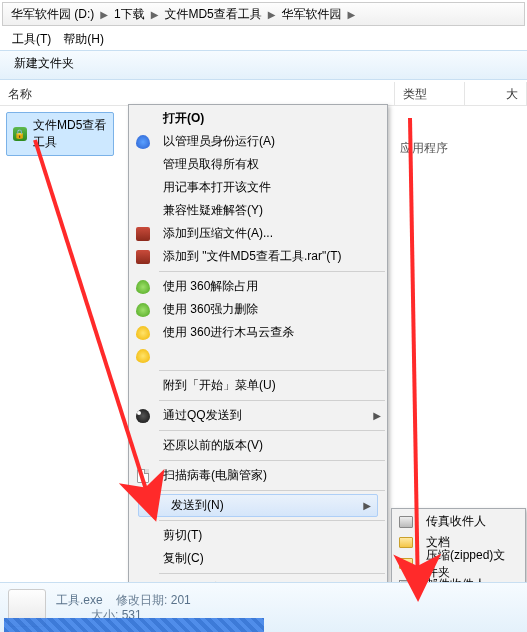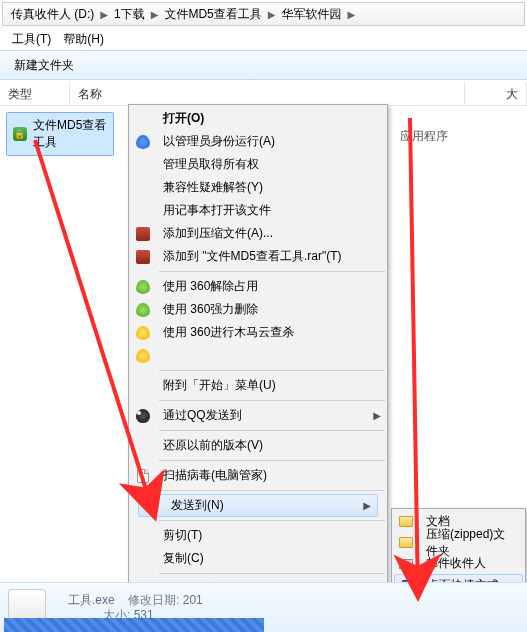--- a/index.html
+++ b/index.html
@@ -5,21 +5,21 @@
   * { box-sizing: border-box; margin: 0; padding: 0; font-family: "Microsoft YaHei", "SimSun", sans-serif; font-size: 12px; }
   body { width: 527px; height: 632px; background: #fff; position: relative; overflow: hidden; }
 
   .breadcrumb { height: 24px; border: 1px solid #ccc; margin: 2px 2px 0 2px; display: flex; align-items: center; padding: 0 4px; background: linear-gradient(#fdfdfd,#f0f0f0); }
   .breadcrumb .seg { padding: 0 4px; display: flex; align-items: center; }
   .breadcrumb .arrow-icon { font-size: 10px; color: #666; padding: 0 2px; }
 
   .menubar { height: 22px; display: flex; align-items: center; padding: 0 6px; margin-top: 2px;}
   .menubar span { padding: 2px 6px; }
 
-  .toolbar { height: 30px; background: linear-gradient(#f6fbff,#e4f1fb); border-top:1px solid #c8dff2; border-bottom:1px solid #c8dff2; display:flex; align-items:center; padding:12px 8px;}
+  .toolbar { height: 30px; background: linear-gradient(#f6fbff,#e4f1fb); border-top:1px solid #c8dff2; border-bottom:1px solid #c8dff2; display:flex; padding:0 8px;}
   .toolbar span { padding:4px 6px; }
 
   .header-row { height:24px; display:flex; border-bottom:1px solid #e5e5e5; margin-top:2px;}
   .header-row .cell { border-right:1px solid #e5e5e5; padding:4px 8px; color:#333;}
   .col-name { width:395px;}
   .col-type { width:70px;}
   .col-size { flex:1; text-align:right;}
 
   .file-row { display:flex; align-items:center; padding:4px 6px; gap:6px;}
   .file-row.sel { background:#cde8ff; border:1px solid #7bb2e8; border-radius:2px;}
@@ -48,87 +48,87 @@
   .submenu { position:absolute; left:391px; top:510px; width:134px; background:#f2f2f2; border:1px solid #a7abb0; box-shadow:2px 2px 4px rgba(0,0,0,.25); padding:2px 0;}
   .submenu .item {height:21px;}
   .submenu .item.hi { background:linear-gradient(#e9f1fb,#d5e6fa); border:1px solid #aecff7; border-radius:2px; margin:0 2px;padding-left:32px;}
   .monitor { width:14px;height:12px;background:#3a6fd8;border:1px solid #1a3a80;border-radius:1px;position:relative;}
   .monitor::after{content:"";position:absolute;left:4px;top:12px;width:6px;height:2px;background:#777;}
   .folder { width:14px;height:11px;background:linear-gradient(#ffe9a3,#f4c648);border:1px solid #caa02c;border-radius:1px;}
   .mail { width:14px;height:10px;background:#fff;border:1px solid #888;position:relative;}
   .mail::before{content:"";position:absolute;left:0;top:0;border-left:7px solid transparent;border-right:7px solid transparent;border-top:5px solid #ccc;}
   .fax { width:14px;height:12px;background:linear-gradient(#eee,#bbb);border:1px solid #888;border-radius:1px;}
 
-  .statusbar { position:absolute; left:0; bottom:0; right:0; height:50px; background:linear-gradient(#f6fbff,#e4f1fb); border-top:1px solid #c8dff2; padding:6px 8px; display:flex; gap:22px; align-items:center;}
+  .statusbar { position:absolute; left:0; bottom:0; right:0; height:50px; background:linear-gradient(#f6fbff,#e4f1fb); border-top:1px solid #c8dff2; padding:6px 8px; display:flex; gap:10px; align-items:center;}
   .statusbar .thumb { width:38px;height:38px;background:linear-gradient(#fefefe,#e8e8e8);border:1px solid #ccc;border-radius:3px;}
   .statuscol { font-size:11px; color:#59728a; line-height:15px;}
   .statuscol .k { color:#6a7f94;}
 
   .bluebar { position:absolute; left:4px; bottom:0; height:14px; width:260px; background:repeating-linear-gradient(45deg,#2a6dd4,#2a6dd4 4px,#3f82e8 4px,#3f82e8 8px); opacity:.9;}
 
   
   .arrow-svg { position:absolute; left:0; top:0; pointer-events:none;}
 </style>
 </head>
 <body>
 
 <div class="breadcrumb">
-  <span class="seg">传真收件人 (D:)</span>
+  <span class="seg">华军软件园 (D:)</span>
   <span class="arrow-icon">▶</span>
   <span class="seg">1下载</span>
   <span class="arrow-icon">▶</span>
   <span class="seg">文件MD5查看工具</span>
   <span class="arrow-icon">▶</span>
   <span class="seg">华军软件园</span>
   <span class="arrow-icon">▶</span>
 </div>
 
 <div class="menubar">
   <span>工具(T)</span>
   <span>帮助(H)</span>
 </div>
 
 <div class="toolbar">
   <span>新建文件夹</span>
 </div>
 
 <div class="header-row">
+  <div class="cell col-name">名称</div>
   <div class="cell col-type">类型</div>
-  <div class="cell col-name">名称</div>
   <div class="cell col-size">大</div>
 </div>
 
 <div style="padding:6px 6px;">
   <div class="file-row sel" style="width:108px;">
     <span class="icon-box">
         <span class="green-lock">🔒</span>
       </span>
     <span>文件MD5查看工具</span>
   </div>
 </div>
-<div style="position:absolute; left:400px; top:128px;" class="apptext">应用程序</div>
+<div style="position:absolute; left:400px; top:140px;" class="apptext">应用程序</div>
 
 <div class="ctx">
   <div class="item">
       <b>打开(O)</b>
     </div>
   <div class="item">
     <span class="ic">
         <span class="shield-b"></span>
       </span>
     <span>以管理员身份运行(A)</span>
   </div>
   <div class="item">
       <span>管理员取得所有权</span>
     </div>
   <div class="item">
+      <span>用记事本打开该文件</span>
+    </div>
+  <div class="item">
       <span>兼容性疑难解答(Y)</span>
-    </div>
-  <div class="item">
-      <span>用记事本打开该文件</span>
     </div>
   <div class="item">
     <span class="ic">
         <span class="book"></span>
       </span>
     <span>添加到压缩文件(A)...</span>
   </div>
   <div class="item">
     <span class="ic">
         <span class="book"></span>
@@ -194,20 +194,26 @@
   <div class="item">
       <span>复制(C)</span>
     </div>
   <div class="sep"></div>
   <div class="item">
       <span>创建快捷方式(S)</span>
     </div>
 </div>
 
 <div class="submenu ctx" style="left:391px; top:508px; width:135px;">
+  <div class="item">
+    <span class="ic">
+        <span class="fax"></span>
+      </span>
+    <span>传真收件人</span>
+  </div>
   <div class="item">
     <span class="ic">
         <span class="folder"></span>
       </span>
     <span>文档</span>
   </div>
   <div class="item">
     <span class="ic">
         <span class="folder"></span>
       </span>

